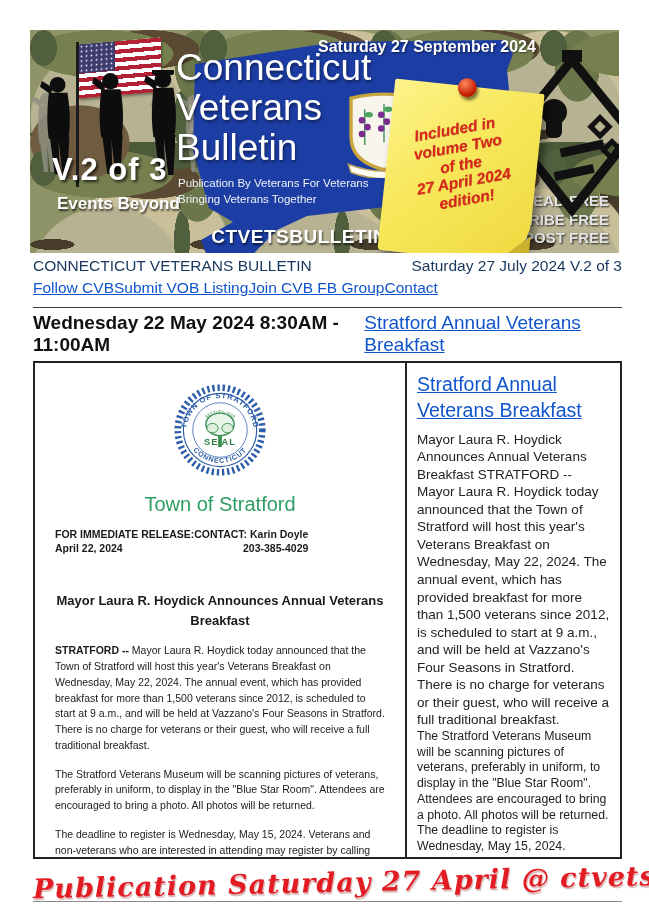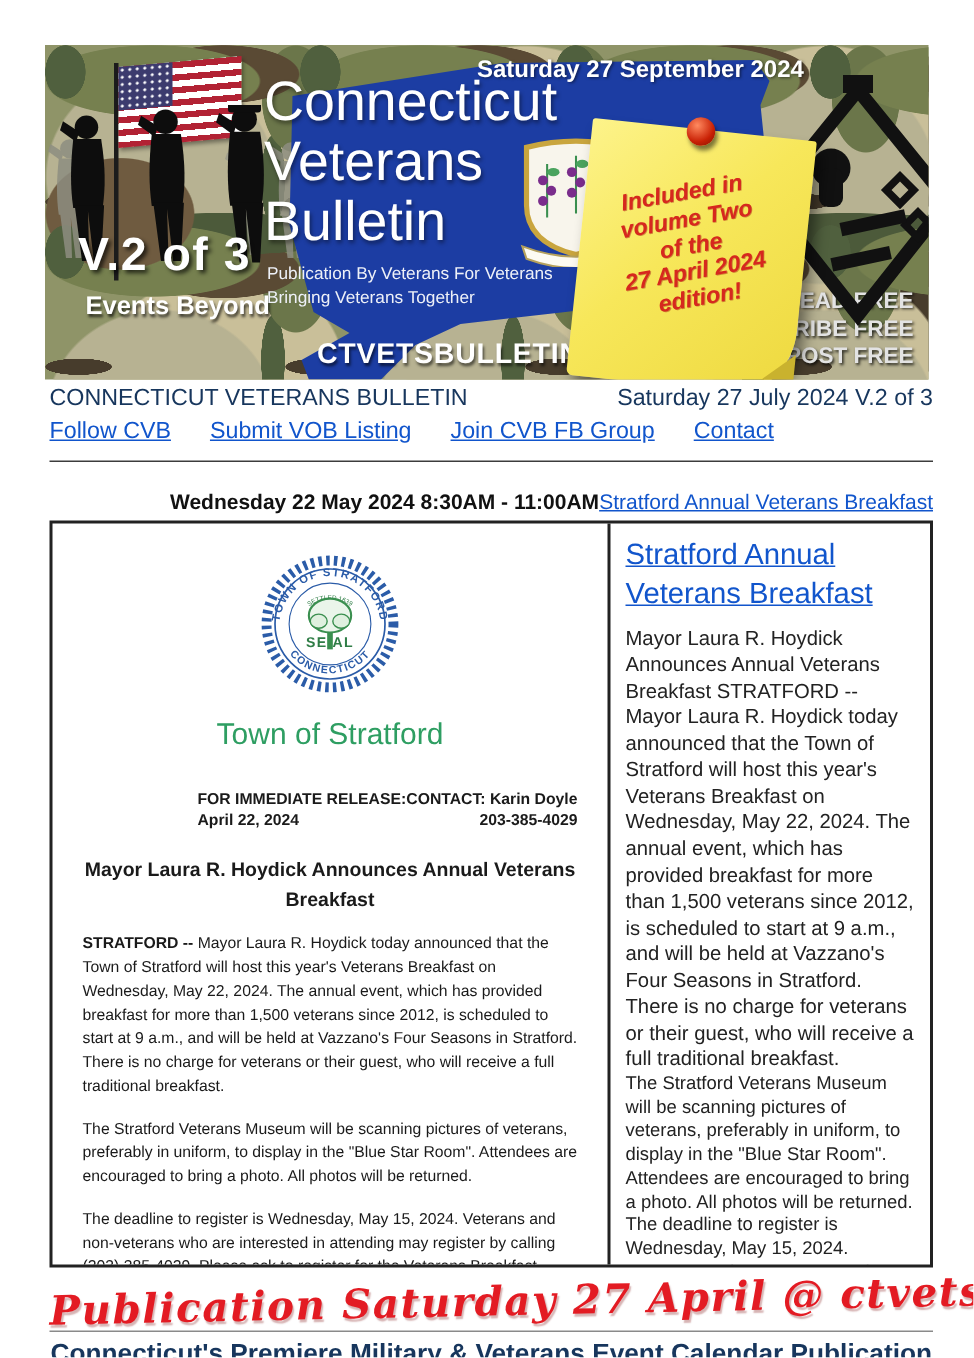--- a/index.html
+++ b/index.html
@@ -56,36 +56,36 @@
   .pushpin{position:absolute;left:63px;top:-8px;width:19px;height:19px;border-radius:50%;
     background:radial-gradient(circle at 35% 30%,#ff8a60,#c92105 60%,#7e1300);box-shadow:2px 3px 3px rgba(0,0,0,.5);}
   .note-text{position:absolute;left:-6px;top:34px;width:160px;transform:rotate(-16deg);
     text-align:center;color:#d6281e;font-size:15.5px;font-weight:bold;font-style:italic;line-height:1.15;
     text-shadow:.5px .5px 0 rgba(150,10,10,.4);}
 
   
   .content{position:absolute;left:33px;top:257px;width:589px;}
   .masthead-row{display:flex;justify-content:space-between;align-items:baseline;
     font-size:15.5px;color:#17365d;text-align:center;}
-  .nav-row{display:flex;gap:26px;margin-top:4px;font-size:15.5px;}
+  .nav-row{display:flex;gap:0;margin-top:4px;font-size:15.5px;}
   .nav-row a, a.link{color:#1155cc;text-decoration:underline;cursor:pointer;}
   .divider{border-top:1.5px solid #3c3c3c;margin-top:10px;}
-  .event-header{display:flex;justify-content:flex-end;align-items:baseline;margin-top:18px;
-    font-size:14px;}
+  .event-header{display:flex;justify-content:flex-end;align-items:baseline;margin-top:4px;
+    font-size:19px;}
   .event-header .when{font-weight:bold;color:#111;}
 
   
   .event-card{margin-top:5px;border:2px solid #222;display:flex;height:494px;background:#fff;}
   .doc{width:372px;flex:none;border-right:2px solid #222;padding:16px 20px 10px 20px;box-sizing:border-box;
     font-size:10.5px;line-height:1.5;color:#1a1a1a;overflow:hidden;}
   .doc-seal{display:block;margin:4px auto 0 auto;}
   .doc-org{color:#2e9e62;font-size:20px;text-align:center;margin-top:12px;}
-  .doc-release-row{display:flex;justify-content:flex-end;margin-top:21px;font-weight:bold;line-height:1.35;}
+  .doc-release-row{display:flex;justify-content:flex-start;margin-top:8px;font-weight:bold;line-height:1.35;}
   .doc-release-row .right{text-align:right;}
-  .doc-headline{font-weight:bold;font-size:13px;text-align:center;margin-top:16px;}
+  .doc-headline{font-weight:bold;font-size:13px;text-align:center;margin-top:36px;}
   .doc p{margin:13px 0 0 0;}
   .details{flex:1;padding:4px 10px;box-sizing:border-box;color:#222;overflow:hidden;}
   .details-title{font-size:19.5px;line-height:1.35;margin-top:4px;display:inline-block;}
   .details .p1{font-size:13.5px;line-height:1.3;margin:7px 0 0 0;}
   .details .p2{font-size:12.3px;line-height:1.28;margin:0;}
 
   
   .pub-note{margin-top:8px;text-align:center;font-family:"DejaVu Serif",serif;font-style:italic;
     font-weight:bold;font-size:27px;color:#e31b23;letter-spacing:1px;white-space:nowrap;
     transform:rotate(-1.2deg);text-shadow:1px 2px 1px rgba(120,0,0,.3);}

